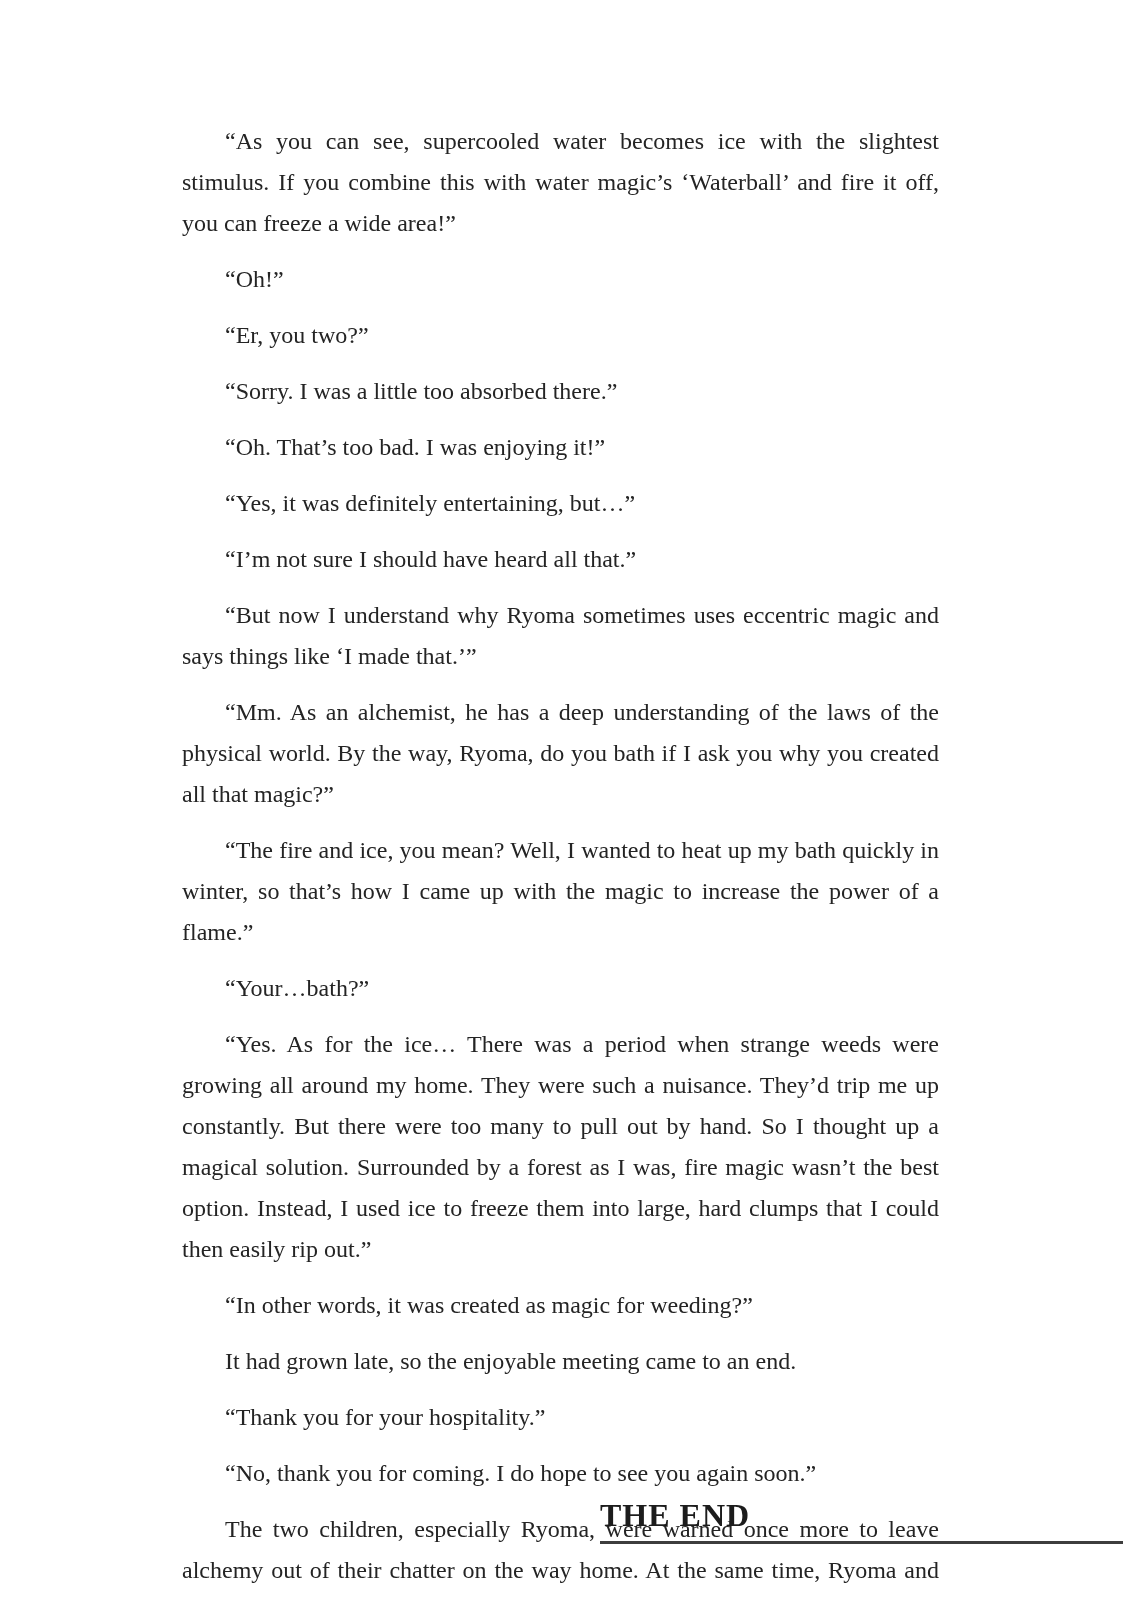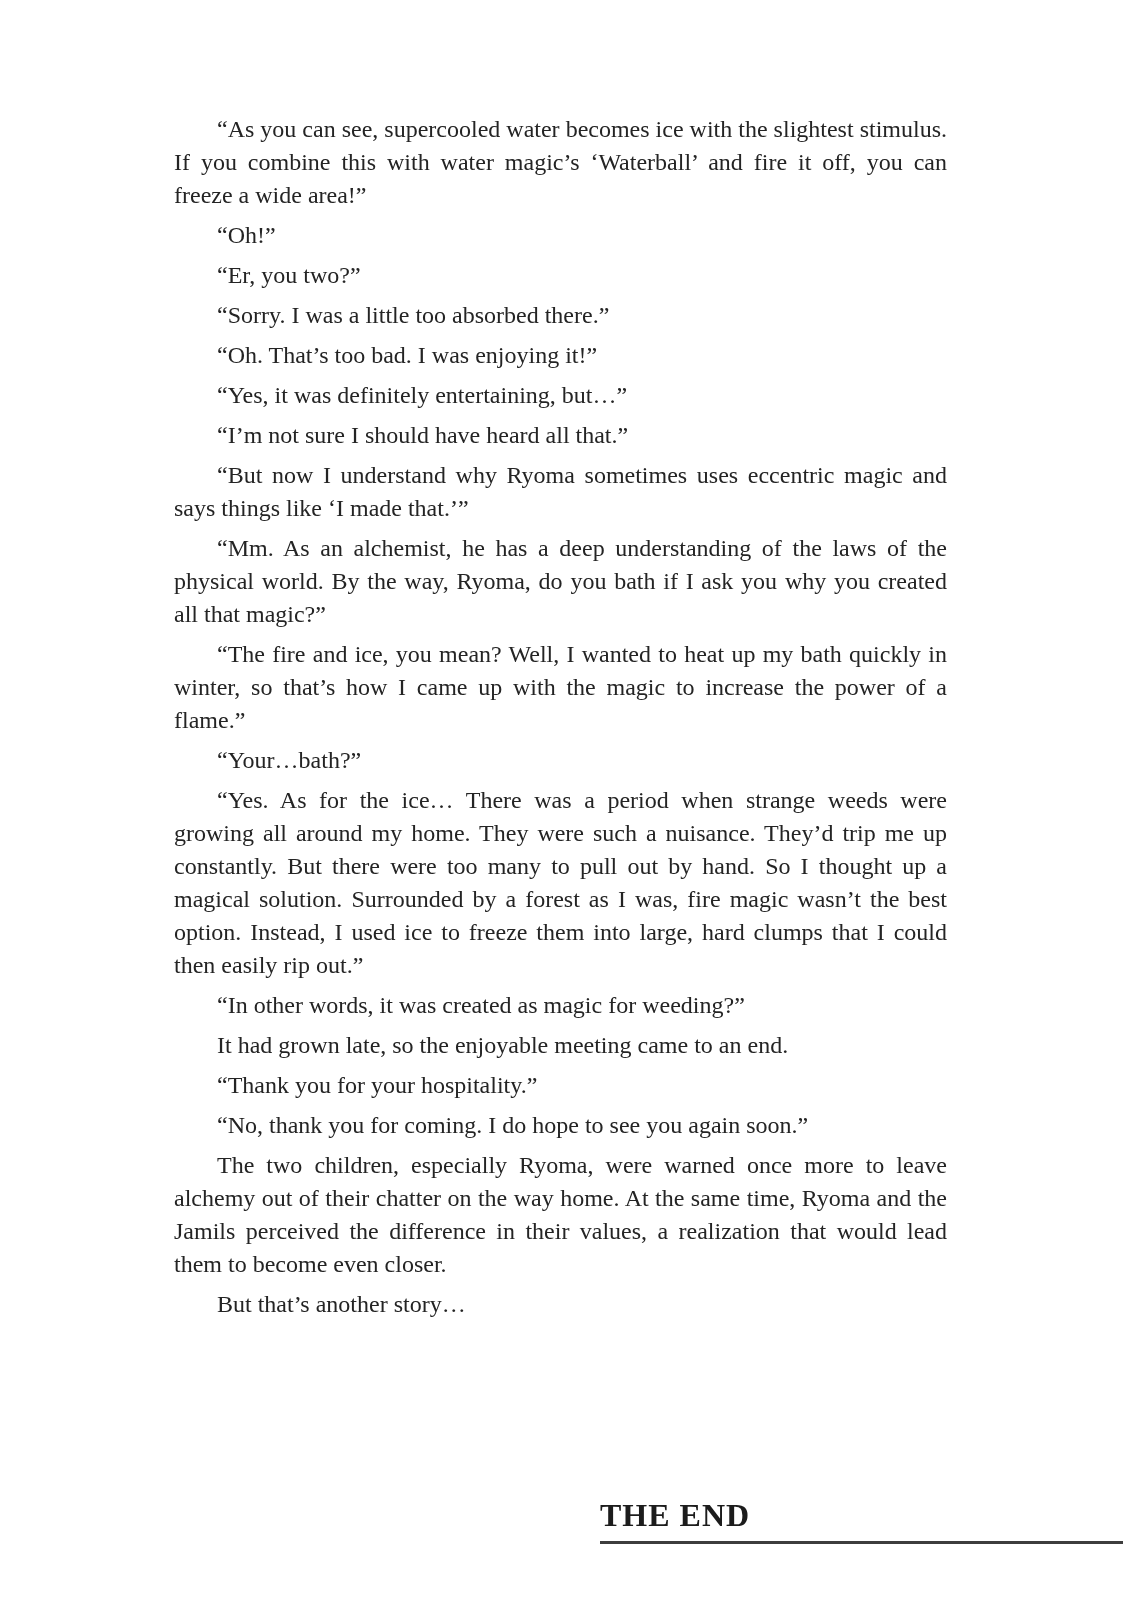--- a/index.html
+++ b/index.html
@@ -12,24 +12,24 @@
     color: #242424;
     overflow: hidden;
   }
   .text-column {
     position: absolute;
     left: 167px;
     top: 106px;
     width: 787px;
   }
   .text-column p {
-    margin: 7px;
+    margin: 15px;
     padding: 0;
     font-size: 24px;
-    line-height: 33px;
+    line-height: 41px;
     text-align: justify;
     text-indent: 43px;
   }
   .text-column p.italic { font-style: italic; }
   .end-marker {
     position: absolute;
     left: 600px;
     top: 1497px;
     width: 523px;
     text-align: left;

